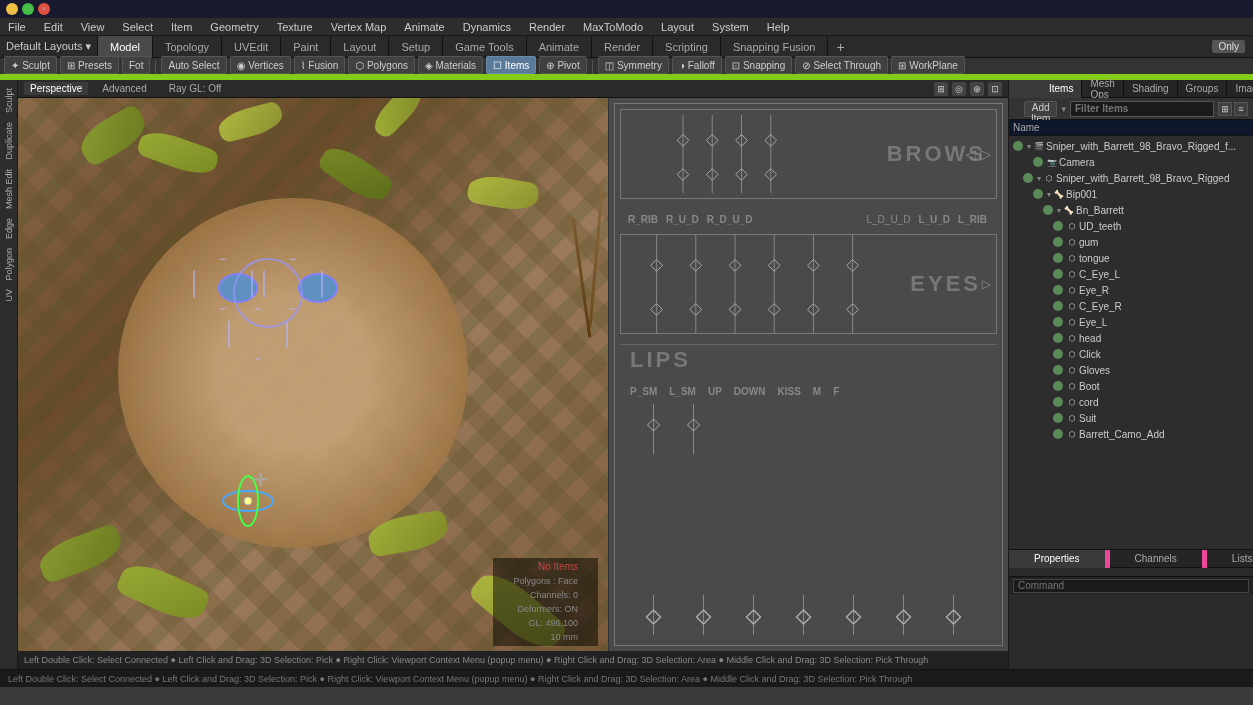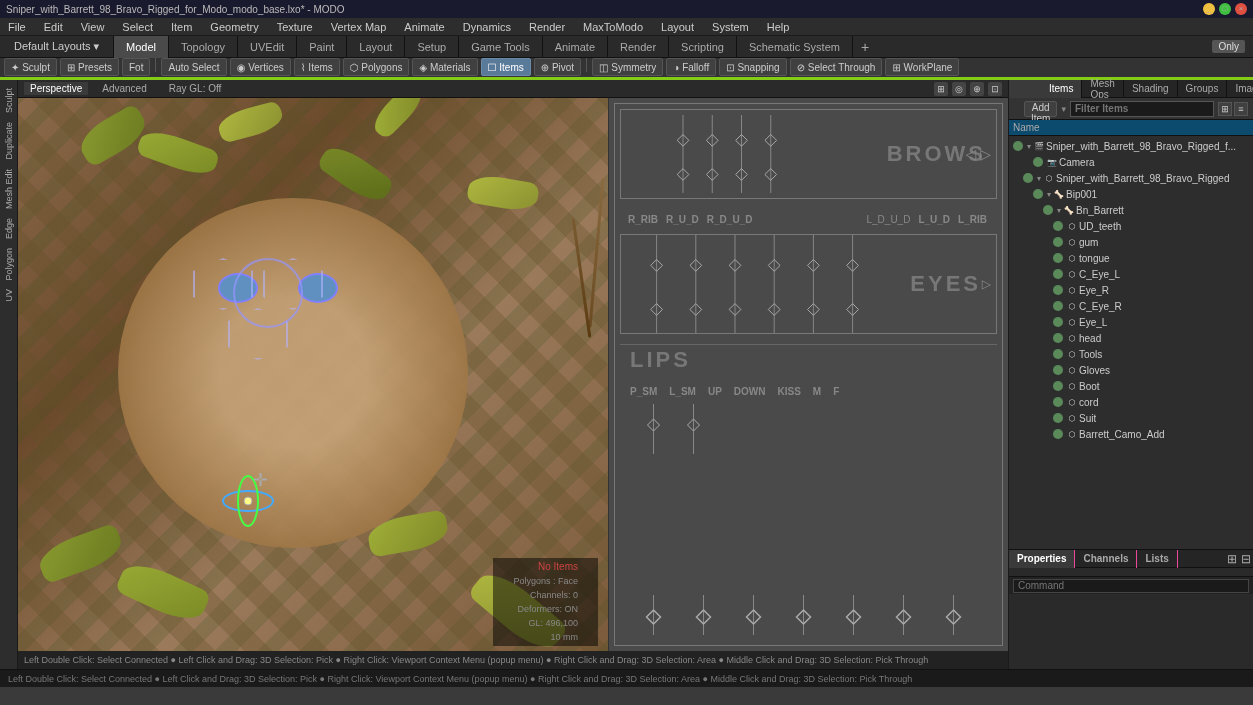--- a/index.html
+++ b/index.html
@@ -90,24 +90,24 @@
       font-size: 10px;
       padding: 1px 6px;
       border-radius: 2px;
     }
 
     
     #toolbar {
       height: 22px;
       background: #333;
       display: flex;
-      align-items: flex-start;
+      align-items: flex-end;
       padding: 0 4px;
       gap: 3px;
-      border-bottom: 3px solid #84cc16;
+      border-bottom: 6px solid #84cc16;
     }
     .tool-btn {
       height: 18px;
       padding: 0 6px;
       background: #404040;
       color: #ccc;
       font-size: 10px;
       border: 1px solid #555;
       cursor: pointer;
       display: flex;
@@ -317,21 +317,21 @@
       display: flex;
       align-items: center;
       justify-content: center;
       font-size: 9px;
       cursor: pointer;
     }
 
     
     #items-header {
       height: 16px;
-      background: #0c4a6e;
+      background: #0f172a;
       display: flex;
       align-items: center;
       padding: 0 4px;
       font-size: 10px;
       color: #aaa;
       border-bottom: 1px solid #111;
     }
 
     #items-list {
       flex: 1;
@@ -384,29 +384,28 @@
       border-top: 1px solid #111;
     }
     #props-tabs {
       height: 18px;
       background: #252525;
       display: flex;
       align-items: center;
       border-bottom: 1px solid #111;
     }
     .props-tab {
-      padding: 0 8px;
+      padding: 0 25px;
       height: 18px;
       display: flex;
       align-items: center;
       font-size: 10px;
       cursor: pointer;
       color: #aaa;
-      border-right: 1px solid #ec4899;
-      font-weight: bold;
+      border-right: 5px solid #ec4899;
     }
     .props-tab.active { background: #3a3a3a; color: #fff; }
     #props-content {
       padding: 4px 6px;
       font-size: 10px;
       color: #aaa;
     }
 
     
     #command-bar {
@@ -467,21 +466,20 @@
 
     
     ::-webkit-scrollbar { width: 6px; }
     ::-webkit-scrollbar-track { background: #222; }
     ::-webkit-scrollbar-thumb { background: #555; border-radius: 3px; }
   </style>
 </head>
 <body>
 
 <div id="titlebar">
-  <span style="font-size:10px; color:#bbb;">Sniper_with_Barrett_98_Bravo_Rigged_for_Modo_modo_base.lxo* - MODO</span>
   <div class="controls">
     <span class="ctrl-btn ctrl-min">_</span>
     <span class="ctrl-btn ctrl-max">□</span>
     <span class="ctrl-btn ctrl-close">×</span>
   </div>
 </div>
 
 <div id="menubar">
   <span class="menu-item">File</span>
   <span class="menu-item">Edit</span>
@@ -494,46 +492,46 @@
   <span class="menu-item">Animate</span>
   <span class="menu-item">Dynamics</span>
   <span class="menu-item">Render</span>
   <span class="menu-item">MaxToModo</span>
   <span class="menu-item">Layout</span>
   <span class="menu-item">System</span>
   <span class="menu-item">Help</span>
 </div>
 
 <div id="main-tabbar">
-  <div style="display:flex; align-items:center; padding:0 14px; border-right:1px solid #111; height:100%;">
+  <div style="display:flex; align-items:center; padding:0 6px; border-right:1px solid #111; height:100%;">
     <span style="font-size:11px; color:#ccc; cursor:pointer;">Default Layouts ▾</span>
   </div>
   <div class="main-tab active">Model</div>
   <div class="main-tab">Topology</div>
   <div class="main-tab">UVEdit</div>
   <div class="main-tab">Paint</div>
   <div class="main-tab">Layout</div>
   <div class="main-tab">Setup</div>
   <div class="main-tab">Game Tools</div>
   <div class="main-tab">Animate</div>
   <div class="main-tab">Render</div>
   <div class="main-tab">Scripting</div>
-  <div class="main-tab">Schematic System</div>
+  <div class="main-tab">Snapping Fusion</div>
   <div class="tab-add">+</div>
   <div class="only-badge">Only</div>
 </div>
 
 <div id="toolbar">
   <button class="tool-btn">✦ Sculpt</button>
   <button class="tool-btn">⊞ Presets</button>
   <button class="tool-btn">Fot</button>
   <div class="tool-sep"></div>
   <button class="tool-btn">Auto Select</button>
   <button class="tool-btn">◉ Vertices</button>
-  <button class="tool-btn">⌇ Items</button>
+  <button class="tool-btn">⌇ Fusion</button>
   <button class="tool-btn">⬡ Polygons</button>
   <button class="tool-btn">◈ Materials</button>
   <button class="tool-btn active">☐ Items</button>
   <button class="tool-btn">⊕ Pivot</button>
   <div class="tool-sep"></div>
   <button class="tool-btn">◫ Symmetry</button>
   <button class="tool-btn">◑ Falloff</button>
   <button class="tool-btn">⊡ Snapping</button>
   <button class="tool-btn">⊘ Select Through</button>
   <button class="tool-btn">⊞ WorkPlane</button>
@@ -847,21 +845,21 @@
 
         <div class="item-row item-indent-4">
           <div class="item-eye"></div>
           <span class="item-icon">⬡</span>
           <span class="item-label">head</span>
         </div>
 
         <div class="item-row item-indent-4">
           <div class="item-eye"></div>
           <span class="item-icon">⬡</span>
-          <span class="item-label">Tools</span>
+          <span class="item-label">Click</span>
         </div>
 
         <div class="item-row item-indent-4">
           <div class="item-eye"></div>
           <span class="item-icon">⬡</span>
           <span class="item-label">Gloves</span>
         </div>
 
         <div class="item-row item-indent-4">
           <div class="item-eye"></div>

